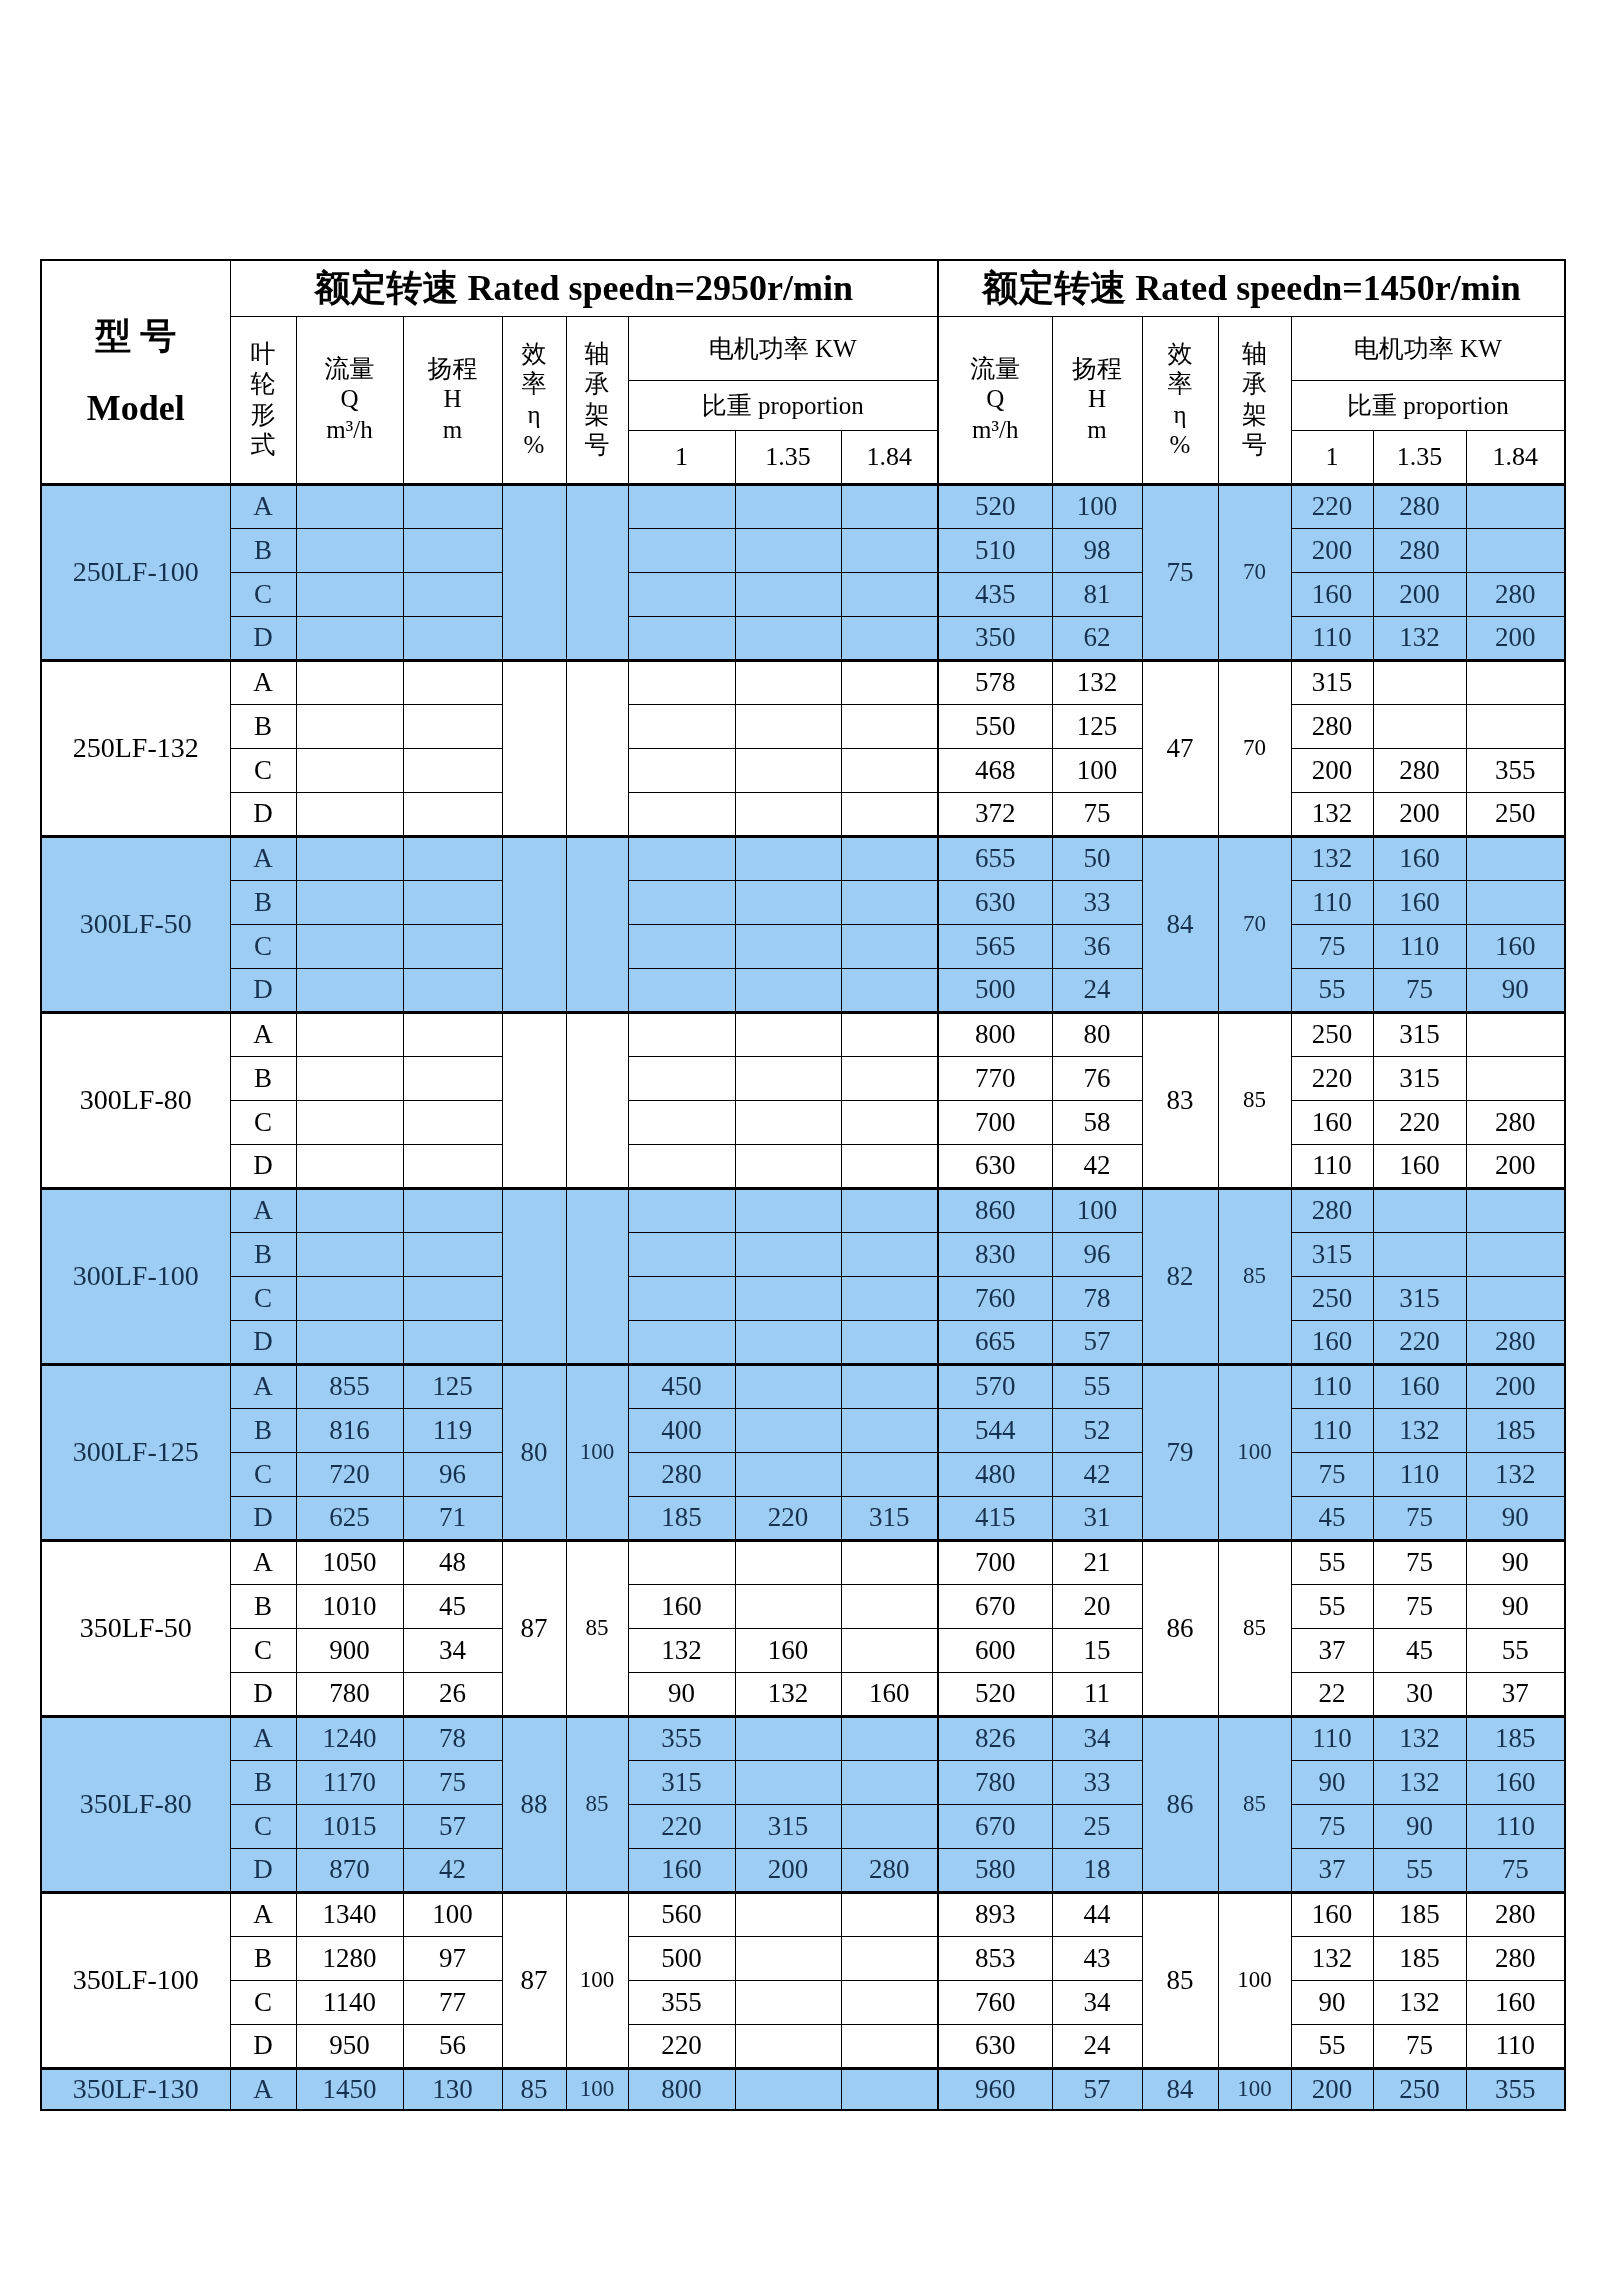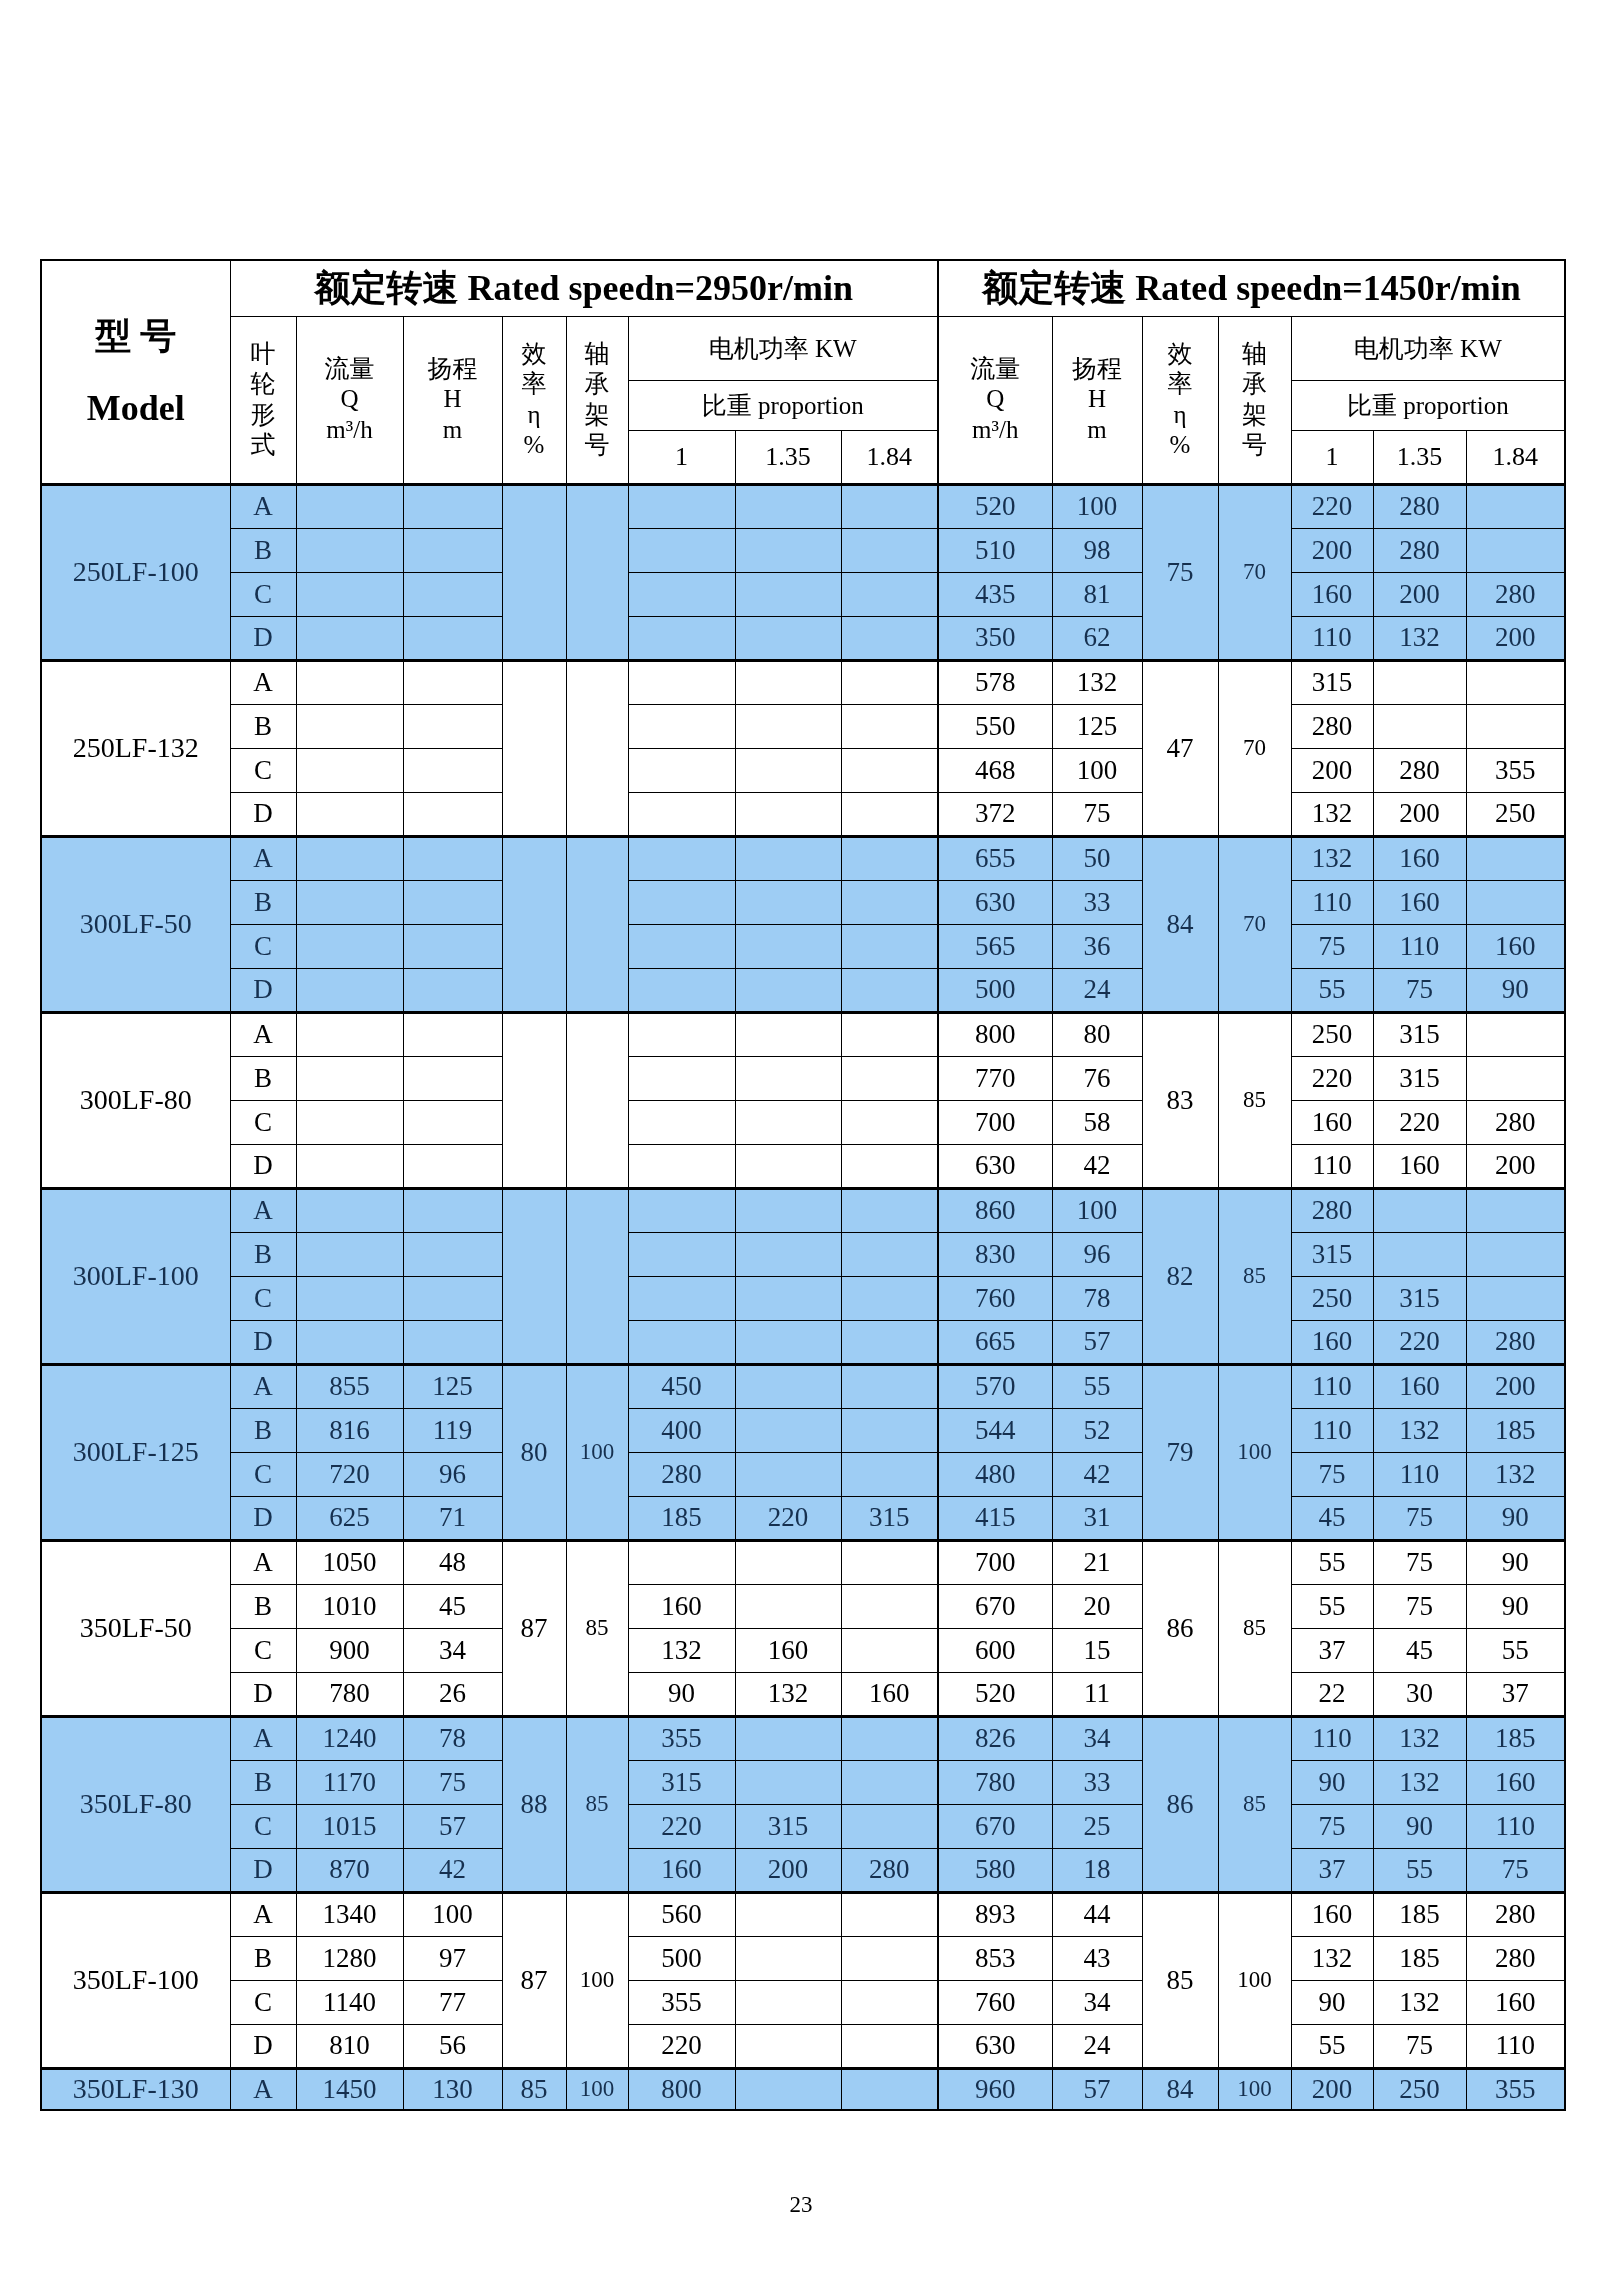--- a/index.html
+++ b/index.html
@@ -620,21 +620,21 @@
           <td></td>
           <td></td>
           <td class="divL">760</td>
           <td>34</td>
           <td>90</td>
           <td>132</td>
           <td>160</td>
         </tr>
         <tr>
           <td>D</td>
-          <td>810</td>
+          <td>950</td>
           <td>56</td>
           <td>220</td>
           <td></td>
           <td></td>
           <td class="divL">630</td>
           <td>24</td>
           <td>55</td>
           <td>75</td>
           <td>110</td>
         </tr>
@@ -651,15 +651,14 @@
           <td class="divL">960</td>
           <td>57</td>
           <td>84</td>
           <td class="bearing-cell">100</td>
           <td>200</td>
           <td>250</td>
           <td>355</td>
         </tr>
       </tbody>
   </table>
-  <div class="pageno">23</div>
 </div>
 
 
 </body></html>

